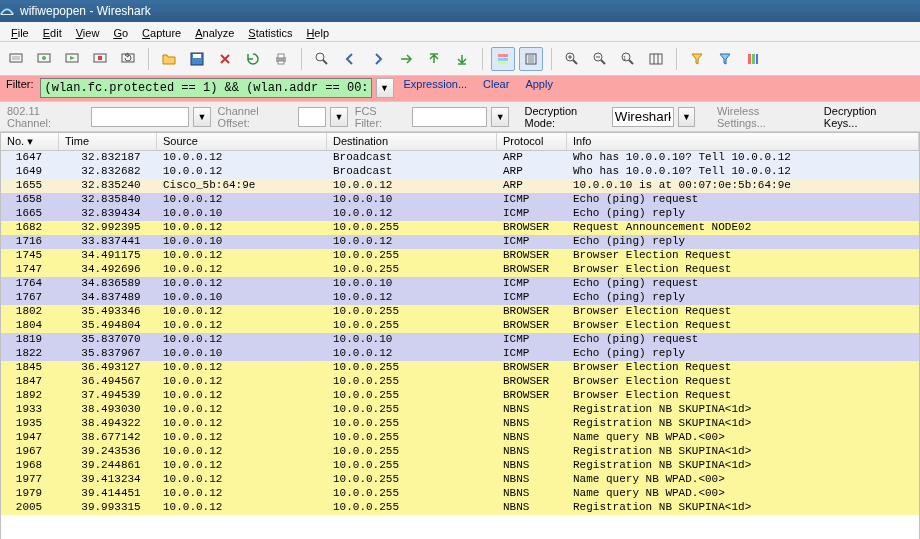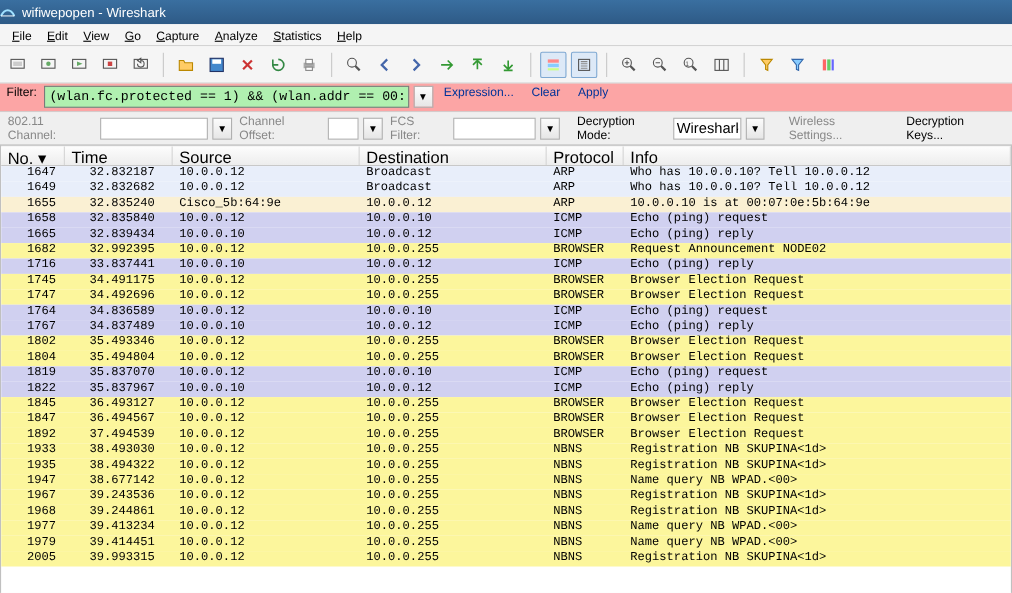--- a/index.html
+++ b/index.html
@@ -137,21 +137,21 @@
     border: 1px solid #c0c0c0;
     border-bottom: none;
     display:flex;
     flex-direction:column;
   }
   .phead {
     display: flex;
     background: linear-gradient(#fdfdfd,#ededed);
     border-bottom: 1px solid #c8c8c8;
     height: 18px;
-    font-size: 15px;
+    font-size: 11px;
   }
   .phead .col {
     border-right: 1px solid #d4d4d4;
     padding: 2px 6px;
     white-space: nowrap;
     overflow: hidden;
   }
   .col-no { width: 58px; text-align:left; }
   .col-time { width: 98px; }
   .col-src { width: 170px; }
@@ -164,21 +164,21 @@
     font-family: "Lucida Console","Courier New",monospace;
     font-size: 11px;
     line-height: 1;
   }
   .prow {
     display: flex;
     height: 14px;
     white-space: nowrap;
   }
   .prow .cell { padding: 1px 0 0 6px; overflow:hidden; }
-  .prow .c-no { width: 58px; text-align:right; padding-right:8px; }
+  .prow .c-no { width: 58px; text-align:center; padding-right:8px; }
   .prow .c-time { width: 98px; text-align: center; }
   .prow .c-src { width: 170px; }
   .prow .c-dst { width: 170px; }
   .prow .c-proto { width: 70px; }
   .prow .c-info { flex:1; }
   .bg-blue   { background:#e8eefa; }
   .bg-beige  { background:#faf0d3; }
   .bg-purple { background:#d0d0f0; }
   .bg-yellow { background:#fcf69c; }
 </style>

